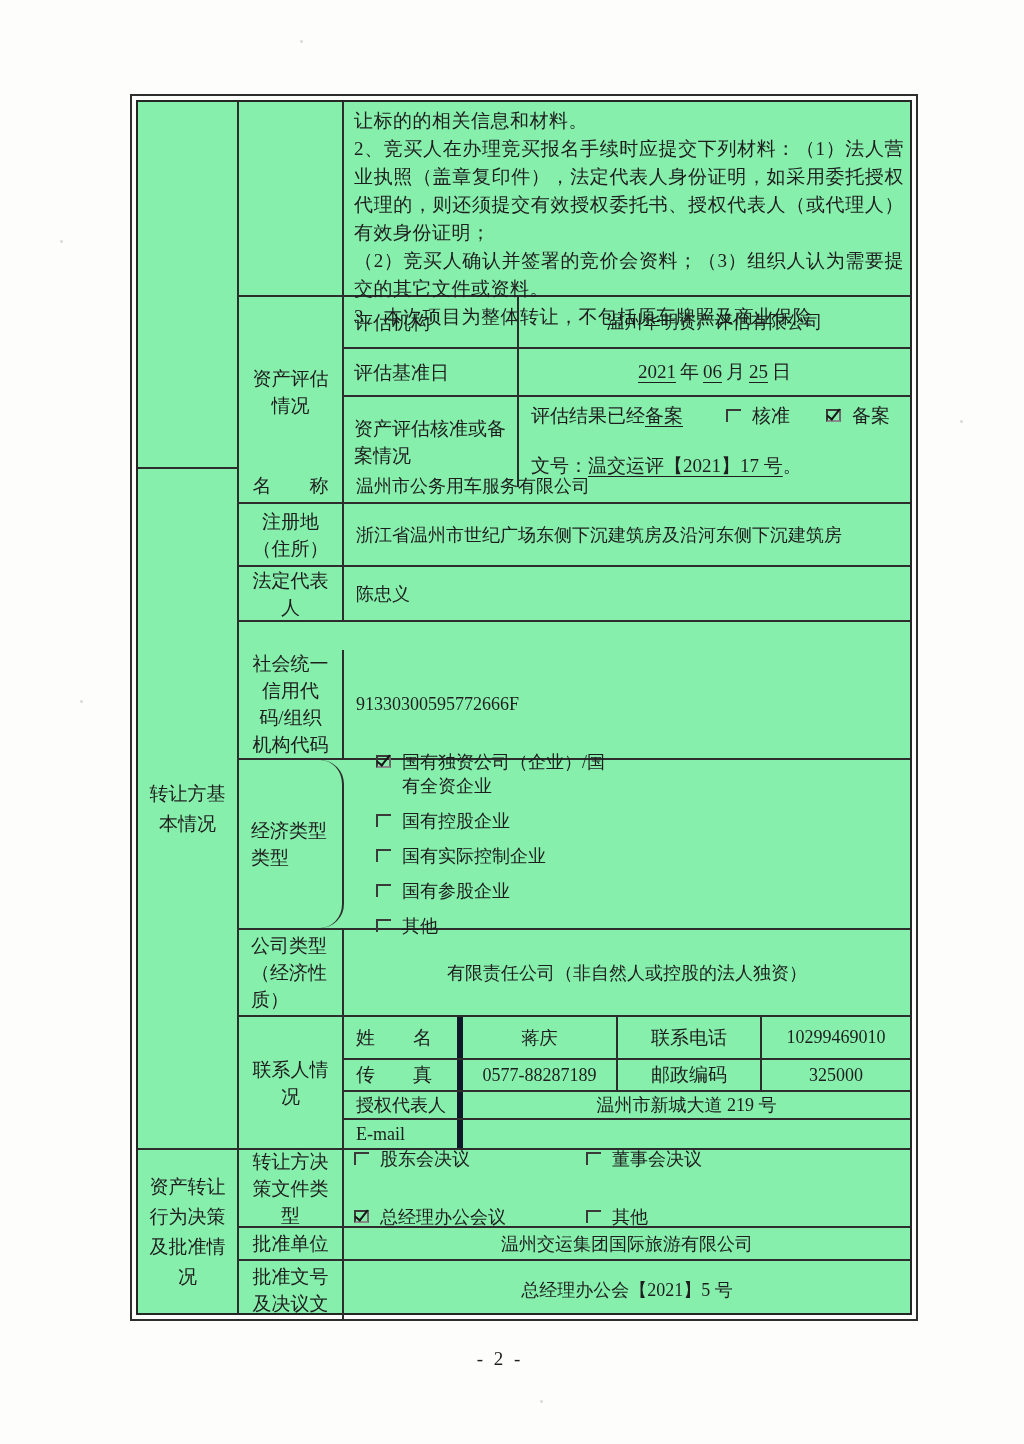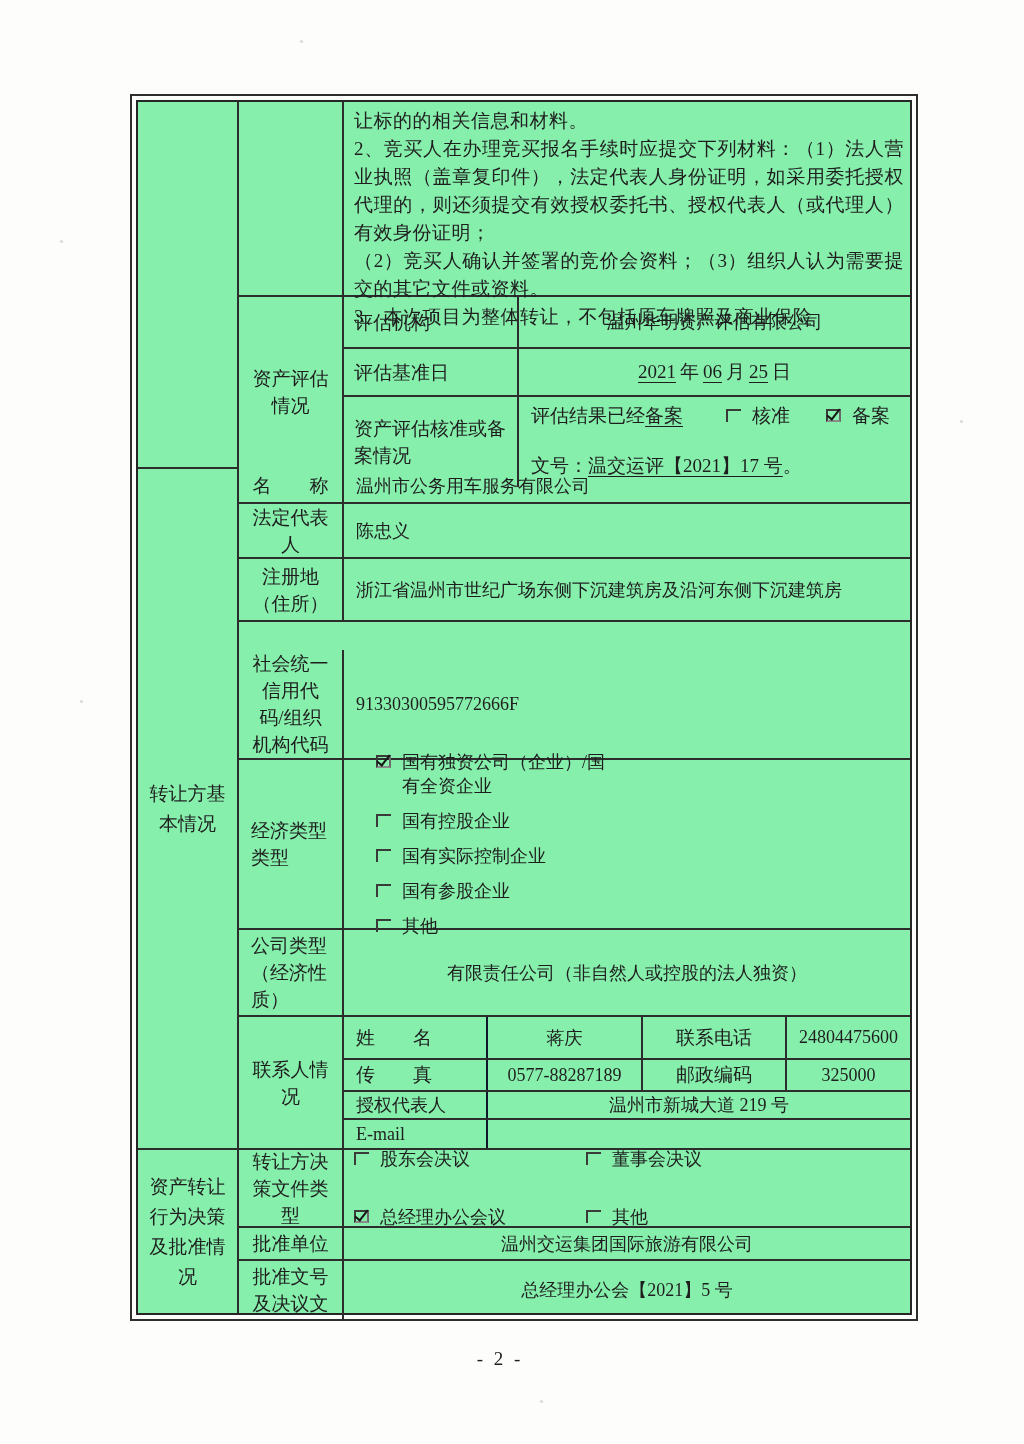--- a/index.html
+++ b/index.html
@@ -88,21 +88,21 @@
     border-right: 2px solid #161616; border-bottom: 2px solid #161616;
     transform: rotate(38deg);
   }
   .optlab { font-size: 18px; line-height: 24px; }
 
   
   .eco-cell { flex-direction: column; align-items: flex-start; justify-content: center; gap: 11px; padding-left: 32px; }
   .optlab.narrow { max-width: 218px; }
 
   
-  .cw1 { width: 144px; flex-shrink: 0; border-right: 2px solid #0f172a; display: flex; align-items: center; font-size: 19px; padding: 0 8px 0 12px; }
+  .cw1 { width: 119px; flex-shrink: 0; border-right: 6px solid #0f172a; display: flex; align-items: center; font-size: 19px; padding: 0 8px 0 12px; }
   .cw2 { width: 155px; flex-shrink: 0; border-right: 2px solid #2d2d2d; display: flex; align-items: center; justify-content: center; font-size: 18px; }
   .cw3 { width: 144px; flex-shrink: 0; border-right: 2px solid #2d2d2d; display: flex; align-items: center; justify-content: center; font-size: 19px; }
 
   
   .dgrid {
     flex: 1; min-width: 0;
     display: grid;
     grid-template-columns: 232px auto;
     align-content: center;
     row-gap: 34px;
@@ -189,37 +189,37 @@
 
     <div class="band" style="height:681px;">
       <div class="col1 bb">转让方基本情况</div>
       <div class="rows">
 
         <div class="row" style="height:45px;">
           <div class="lbl2">名　　称</div>
           <div class="val">温州市公务用车服务有限公司</div>
         </div>
 
+        <div class="row" style="height:80px;">
+          <div class="lbl2">注册地（住所）</div>
+          <div class="val">浙江省温州市世纪广场东侧下沉建筑房及沿河东侧下沉建筑房</div>
+        </div>
+
         <div class="row" style="height:55px;">
           <div class="lbl2">法定代表人</div>
           <div class="val">陈忠义</div>
         </div>
 
-        <div class="row" style="height:80px;">
-          <div class="lbl2">注册地（住所）</div>
-          <div class="val">浙江省温州市世纪广场东侧下沉建筑房及沿河东侧下沉建筑房</div>
-        </div>
-
         <div class="row" style="height:110px;margin-top:28px;">
           <div class="lbl2">社会统一信用代码/组织机构代码</div>
           <div class="val">91330300595772666F</div>
         </div>
 
         <div class="row" style="height:170px;">
-          <div class="lbl2" style="justify-content:flex-start; text-align:left;">经济类型类型</div>
+          <div class="lbl2" style="justify-content:flex-start; text-align:left;border-radius:24px;">经济类型类型</div>
           <div class="val eco-cell">
             <span class="optrow">
               <span class="cb checked"></span>
               <span class="optlab narrow">国有独资公司（企业）/国有全资企业</span>
             </span>
             <span class="optrow">
               <span class="cb"></span>
               <span class="optlab">国有控股企业</span>
             </span>
             <span class="optrow">
@@ -243,21 +243,21 @@
         </div>
 
         <div class="row nob" style="height:133px; border-bottom:2px solid #2d2d2d;">
           <div class="lbl2">联系人情况</div>
           <div class="rows">
 
             <div class="row" style="height:43px;">
               <div class="cw1">姓　　名</div>
               <div class="cw2">蒋庆</div>
               <div class="cw3">联系电话</div>
-              <div class="val center">24804475600</div>
+              <div class="val center">10299469010</div>
             </div>
 
             <div class="row" style="height:32px;">
               <div class="cw1">传　　真</div>
               <div class="cw2">0577-88287189</div>
               <div class="cw3">邮政编码</div>
               <div class="val center">325000</div>
             </div>
 
             <div class="row" style="height:28px;">

